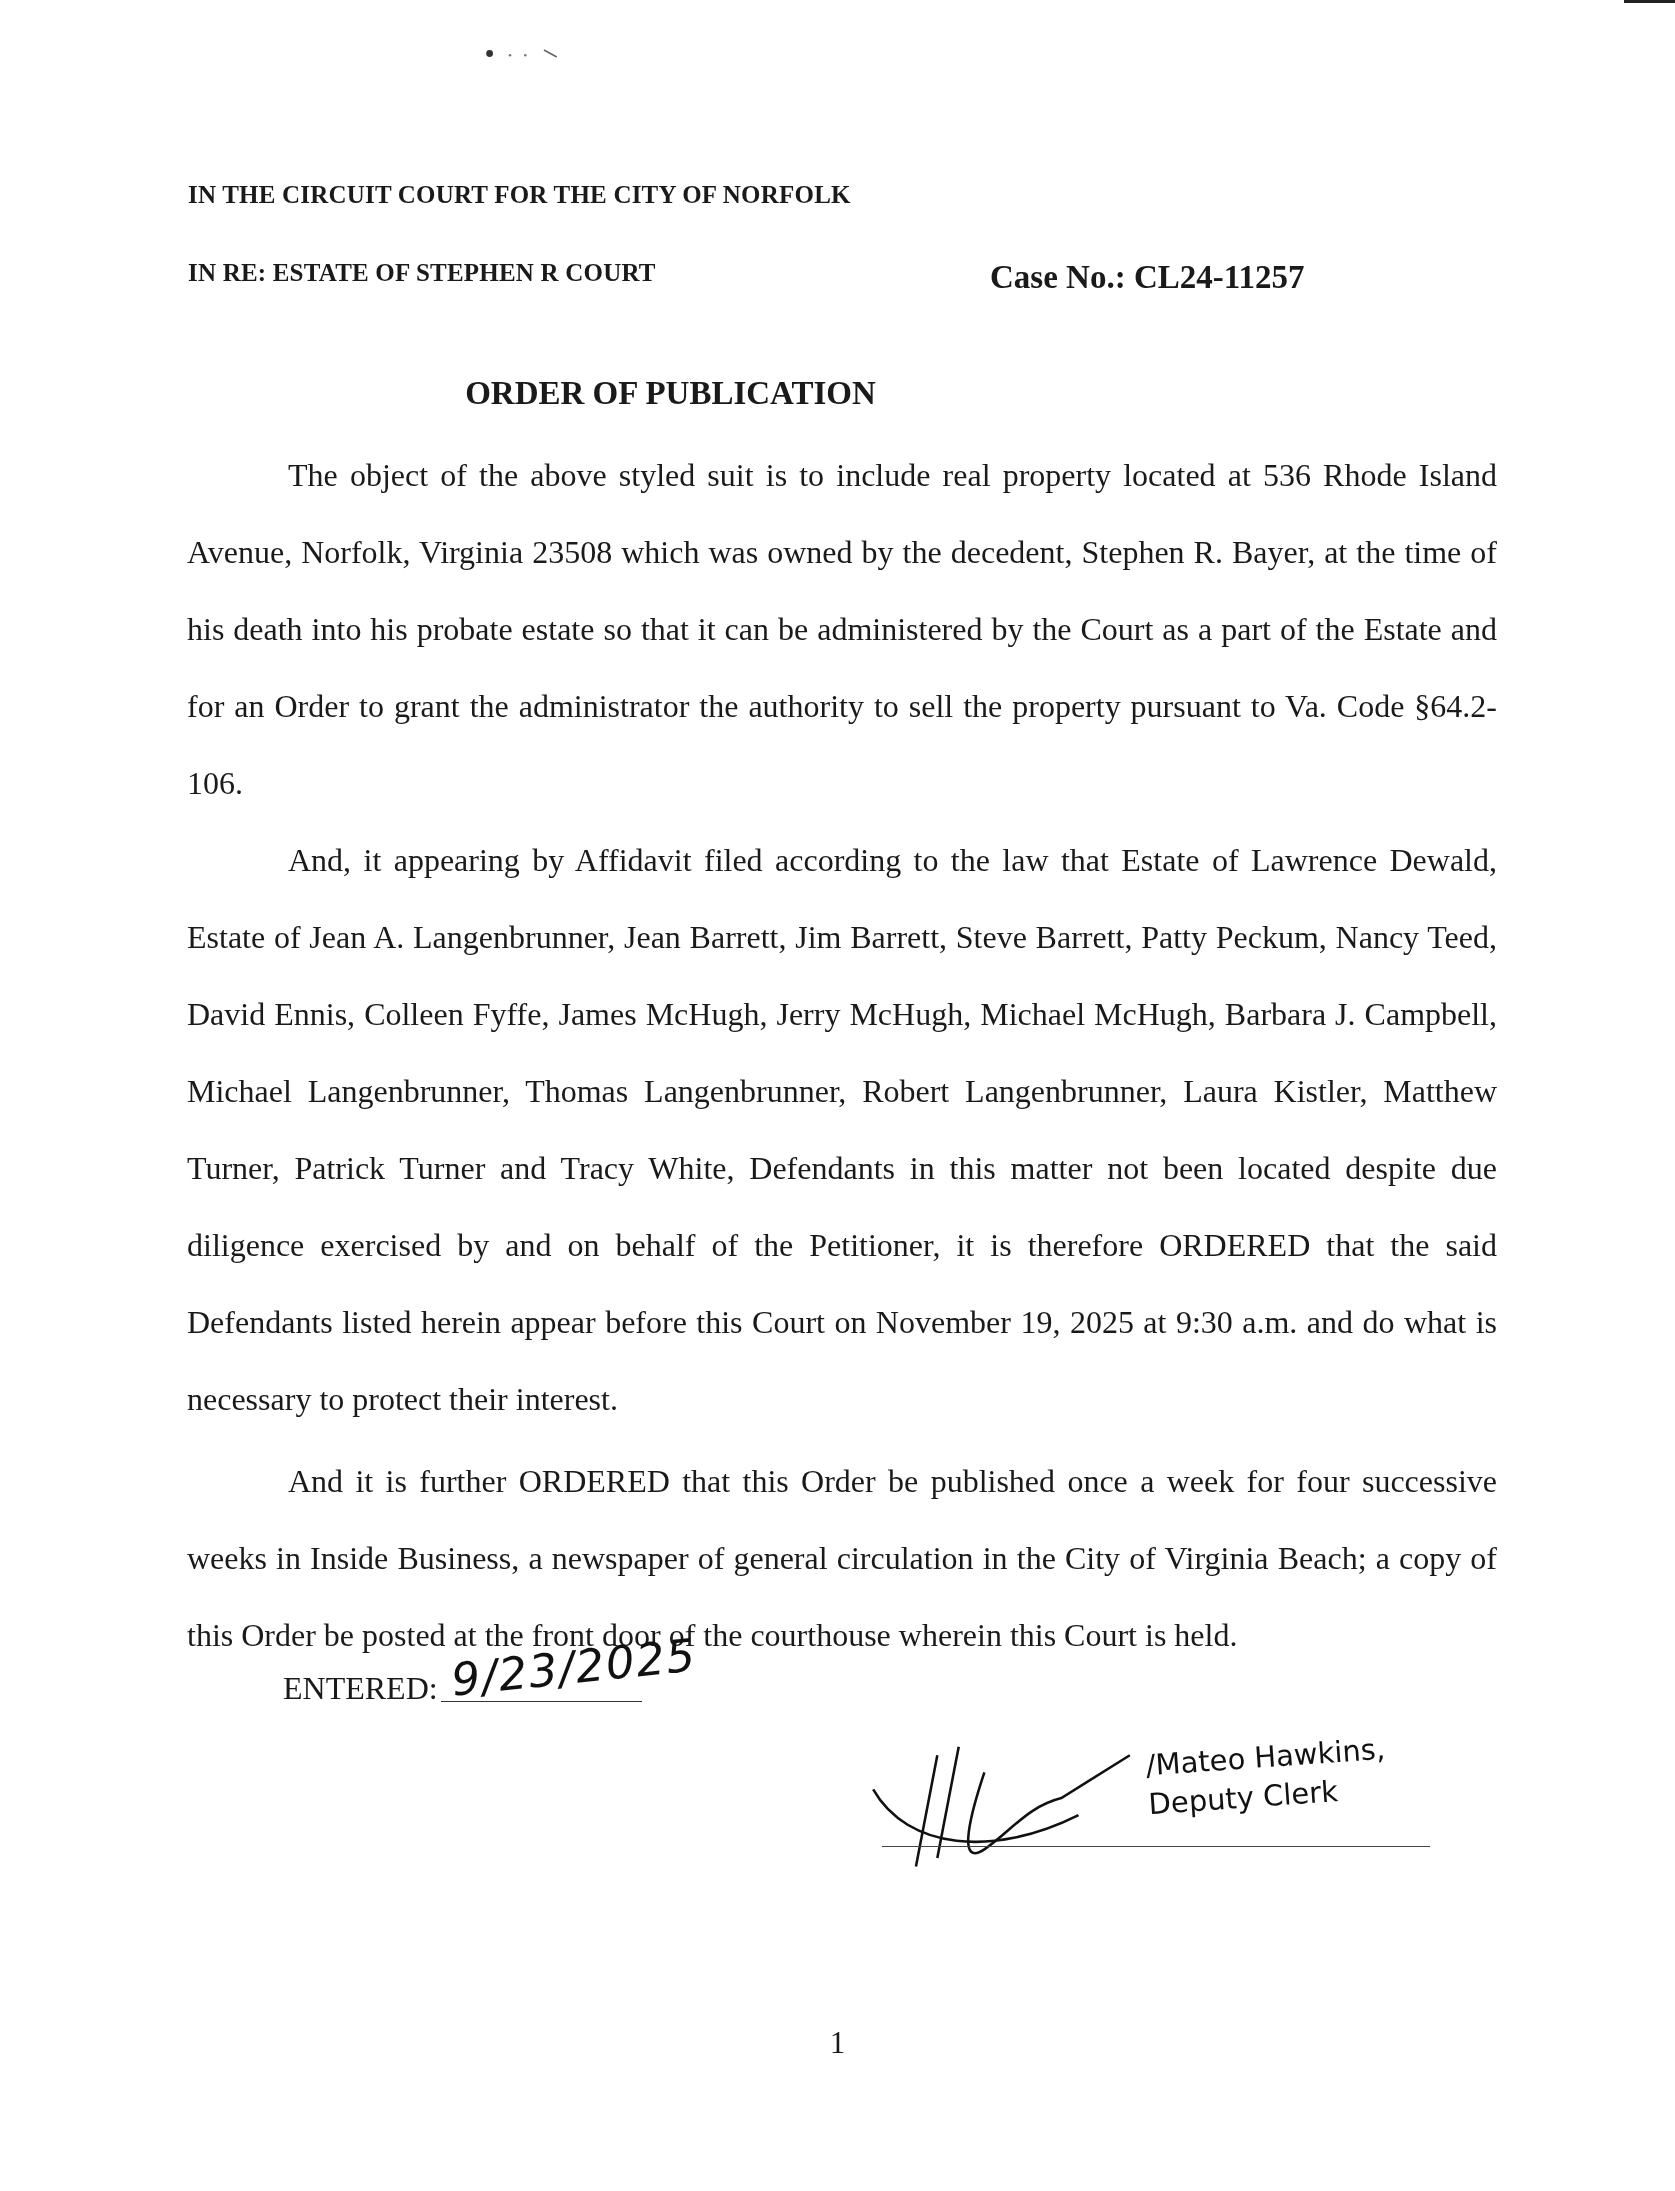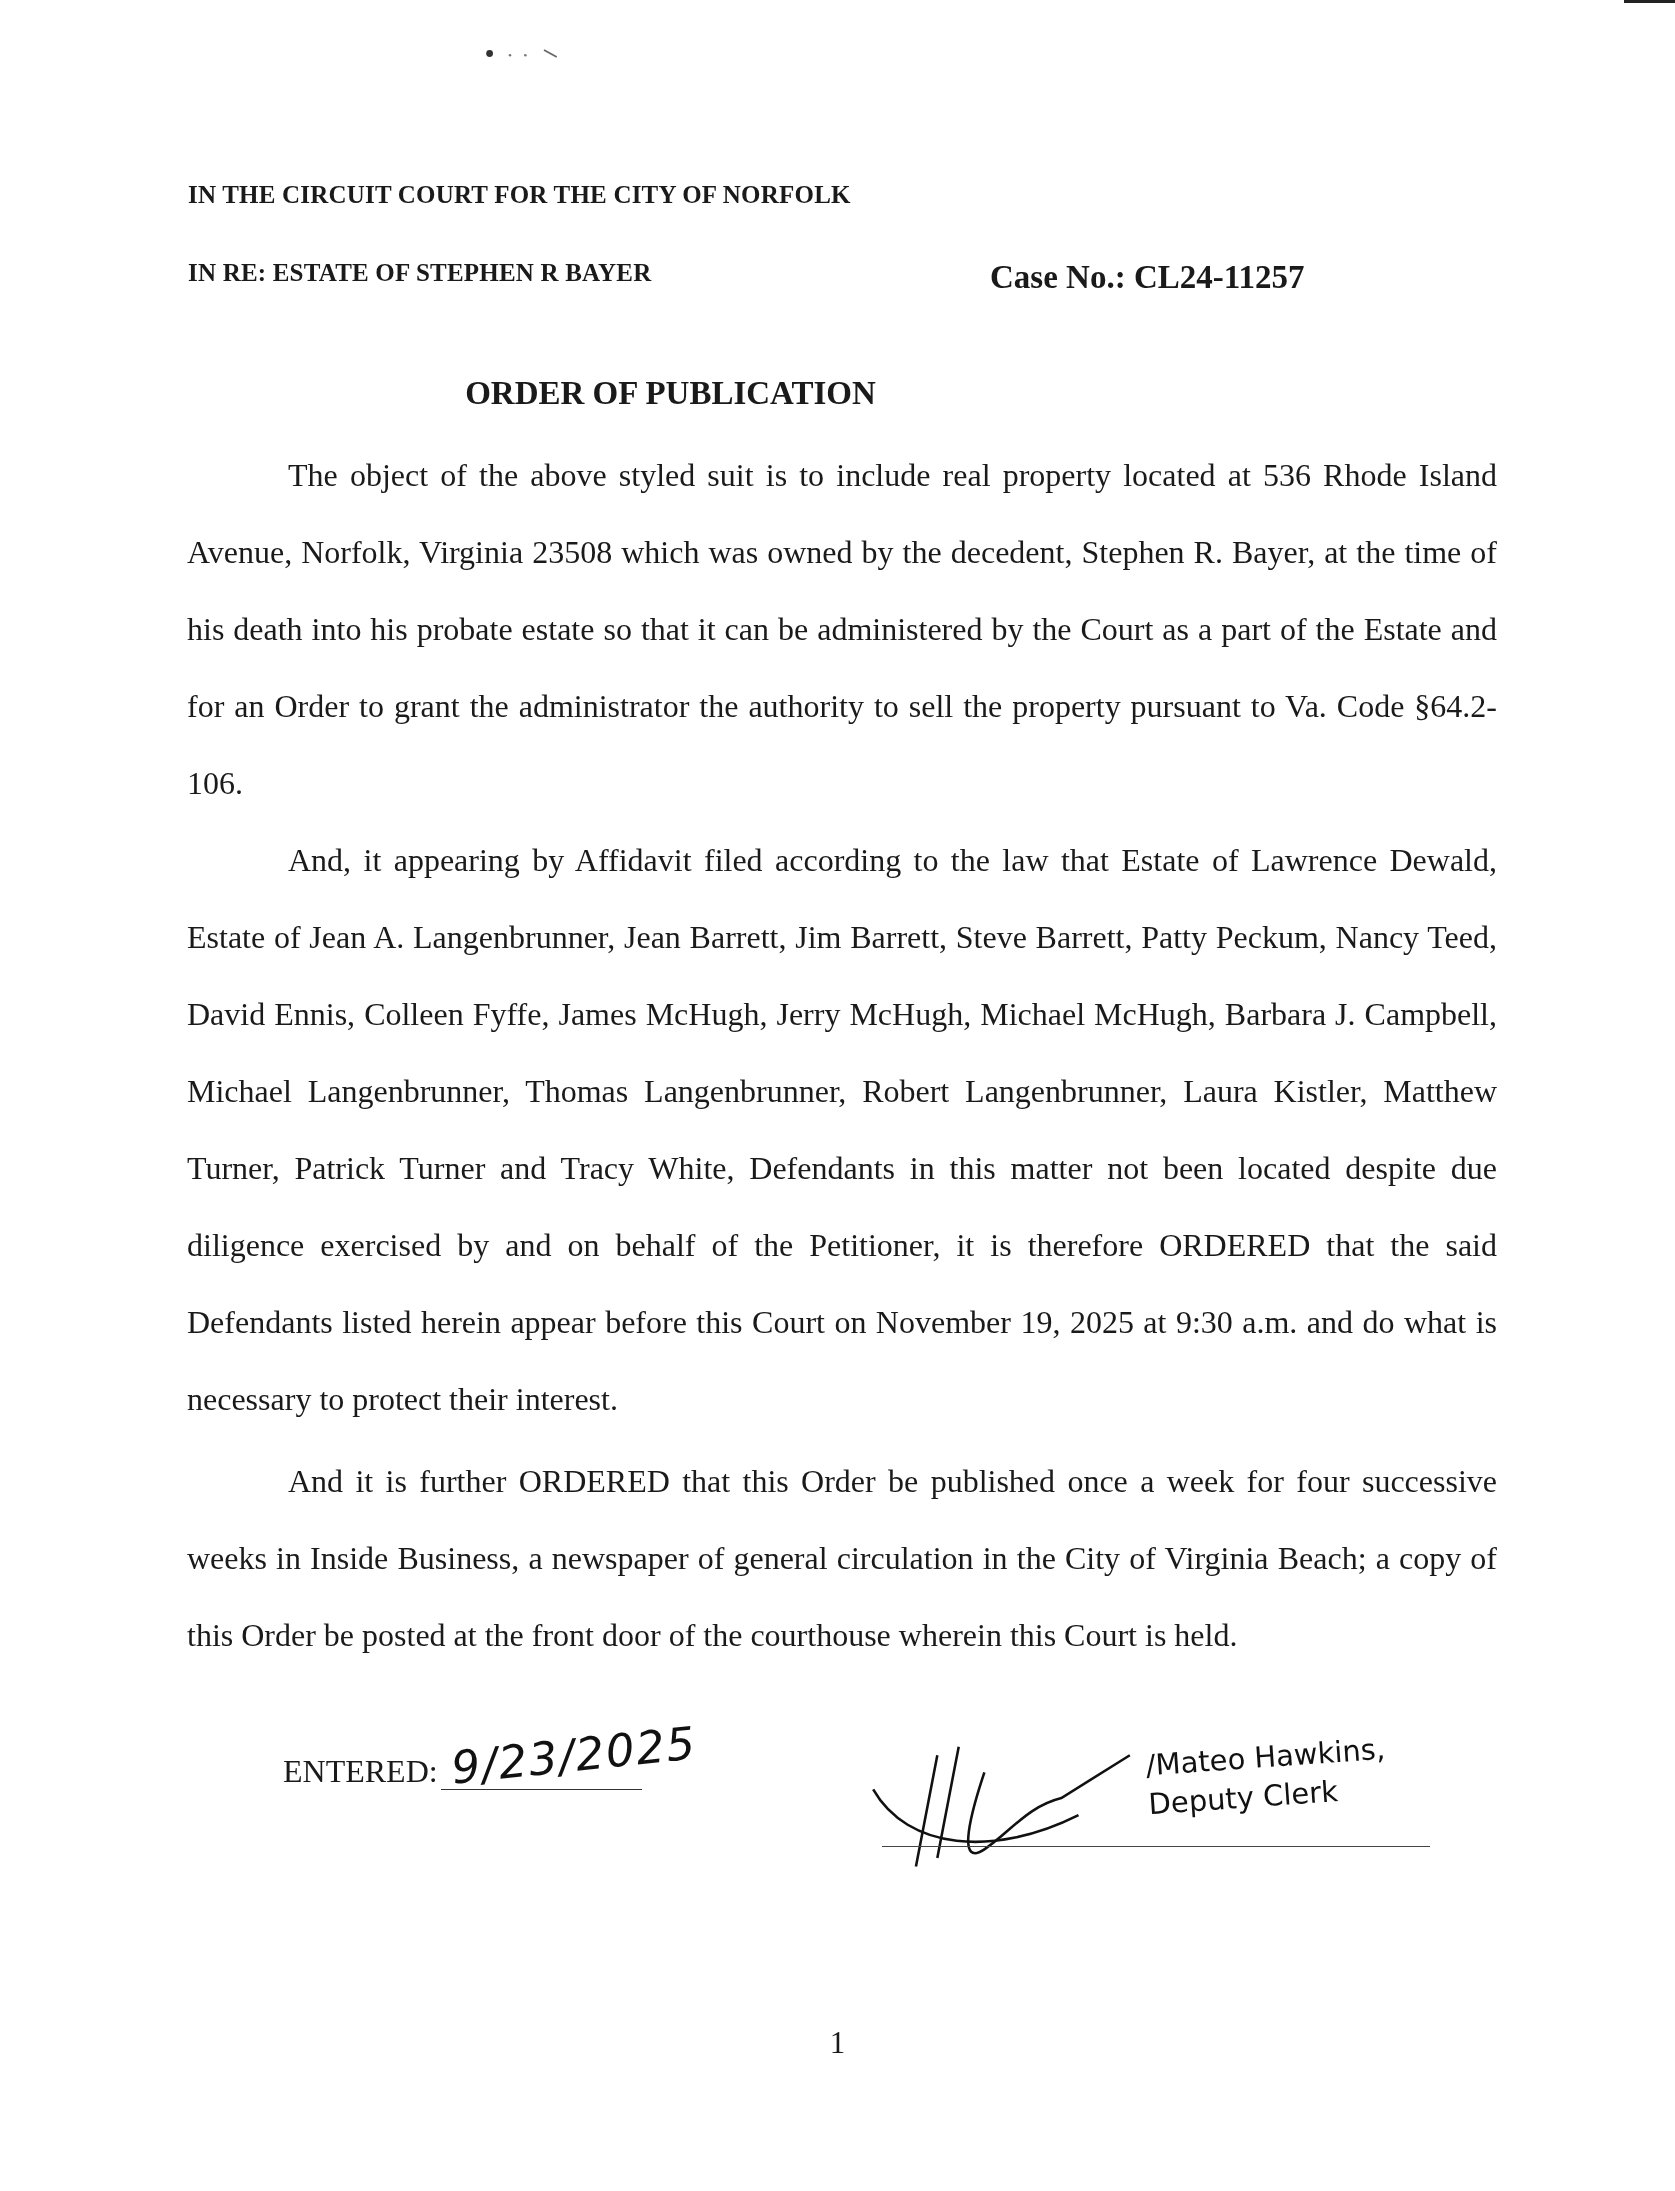--- a/index.html
+++ b/index.html
@@ -11,21 +11,21 @@
   .h-court { top: 181px; }
   .h-re { top: 259px; }
   .h-case { position: absolute; top: 259px; left: 990px; font-weight: bold; font-size: 33px; }
   .h-title { position: absolute; top: 375px; left: 0; width: 1341px; text-align: center; font-weight: bold; font-size: 33px; }
   .body-text { position: absolute; left: 187px; width: 1310px; font-size: 32px; line-height: 77px; text-align: justify; }
   .para { margin: 0; }
   .indent { text-indent: 101px; }
   .p1 { top: 437px; }
   .p2 { top: 822px; font-family: Liberation Serif, serif; }
   .p3 { top: 1443px; }
-  .entered { position: absolute; top: 1753px; left: 283px; font-size: 32px; display: flex; align-items: flex-end; }
+  .entered { position: absolute; top: 1670px; left: 283px; font-size: 32px; display: flex; }
   .entered-line { display: inline-block; width: 201px; border-bottom: 1.7px solid #333; position: relative; height: 31px; margin-left: 3.4px; }
   .entered-date { position: absolute; left: 10.3px; bottom: 6.8px; font-family: "DejaVu Sans", sans-serif; font-style: italic; font-size: 45px; color: #111; transform: rotate(-6deg); white-space: nowrap; letter-spacing: 1.7px; }
   .sig-block { position: absolute; top: 1704px; left: 856px; width: 599px; height: 188px; }
   .sig-line { position: absolute; left: 26px; top: 142px; width: 548px; border-top: 1.7px solid #444; }
   .sig-label { position: absolute; left: 29px; top: 146px; font-size: 32px; white-space: nowrap; }
   .sig-name { position: absolute; left: 291px; top: 34px; font-family: "DejaVu Sans", sans-serif; font-size: 29px; line-height: 39px; transform: rotate(-4deg); color: #111; }
   .sig-scribble { position: absolute; left: 0; top: 17px; }
   .page-number { position: absolute; top: 2025px; left: 0; width: 1675px; text-align: center; font-size: 31px; }
 </style>
 </head>
@@ -33,21 +33,21 @@
 
 <div class="corner-mark"></div>
 <svg class="scan-speck" viewBox="0 0 120 20">
   <circle cx="6" cy="10" r="4" fill="#333"></circle>
     <circle cx="30" cy="12" r="1.5" fill="#777"></circle>
   <circle cx="48" cy="12" r="1.5" fill="#777"></circle>
     <path d="M70 6 L85 14" stroke="#666" stroke-width="2"></path>
 </svg>
 
 <div class="heading h-court">IN THE CIRCUIT COURT FOR THE CITY OF NORFOLK</div>
-<div class="heading h-re">IN RE: ESTATE OF STEPHEN R BAYER</div>
+<div class="heading h-re">IN RE: ESTATE OF STEPHEN R COURT</div>
 <div class="h-case">Case No.:  CL24-11257</div>
 <div class="h-title">ORDER OF PUBLICATION</div>
 
 <div class="body-text p1">
   <p class="para indent">The object of the above styled suit is to include real property located at 536 Rhode Island Avenue, Norfolk, Virginia 23508 which was owned by the decedent, Stephen R. Bayer, at the time of his death into his probate estate so that it can be administered by the Court as a part of the Estate and for an Order to grant the administrator the authority to sell the property pursuant to Va. Code §64.2-106.</p>
 </div>
 <div class="body-text p2">
   <p class="para indent">And, it appearing by Affidavit filed according to the law that Estate of Lawrence Dewald, Estate of Jean A. Langenbrunner, Jean Barrett, Jim Barrett, Steve Barrett, Patty Peckum, Nancy Teed, David Ennis, Colleen Fyffe, James McHugh, Jerry McHugh, Michael McHugh, Barbara J. Campbell, Michael Langenbrunner, Thomas Langenbrunner, Robert Langenbrunner, Laura Kistler, Matthew Turner, Patrick Turner and Tracy White, Defendants in this matter not been located despite due diligence exercised by and on behalf of the Petitioner, it is therefore ORDERED that the said Defendants listed herein appear before this Court on November 19, 2025 at 9:30 a.m. and do what is necessary to protect their interest.</p>
 </div>
 <div class="body-text p3">

